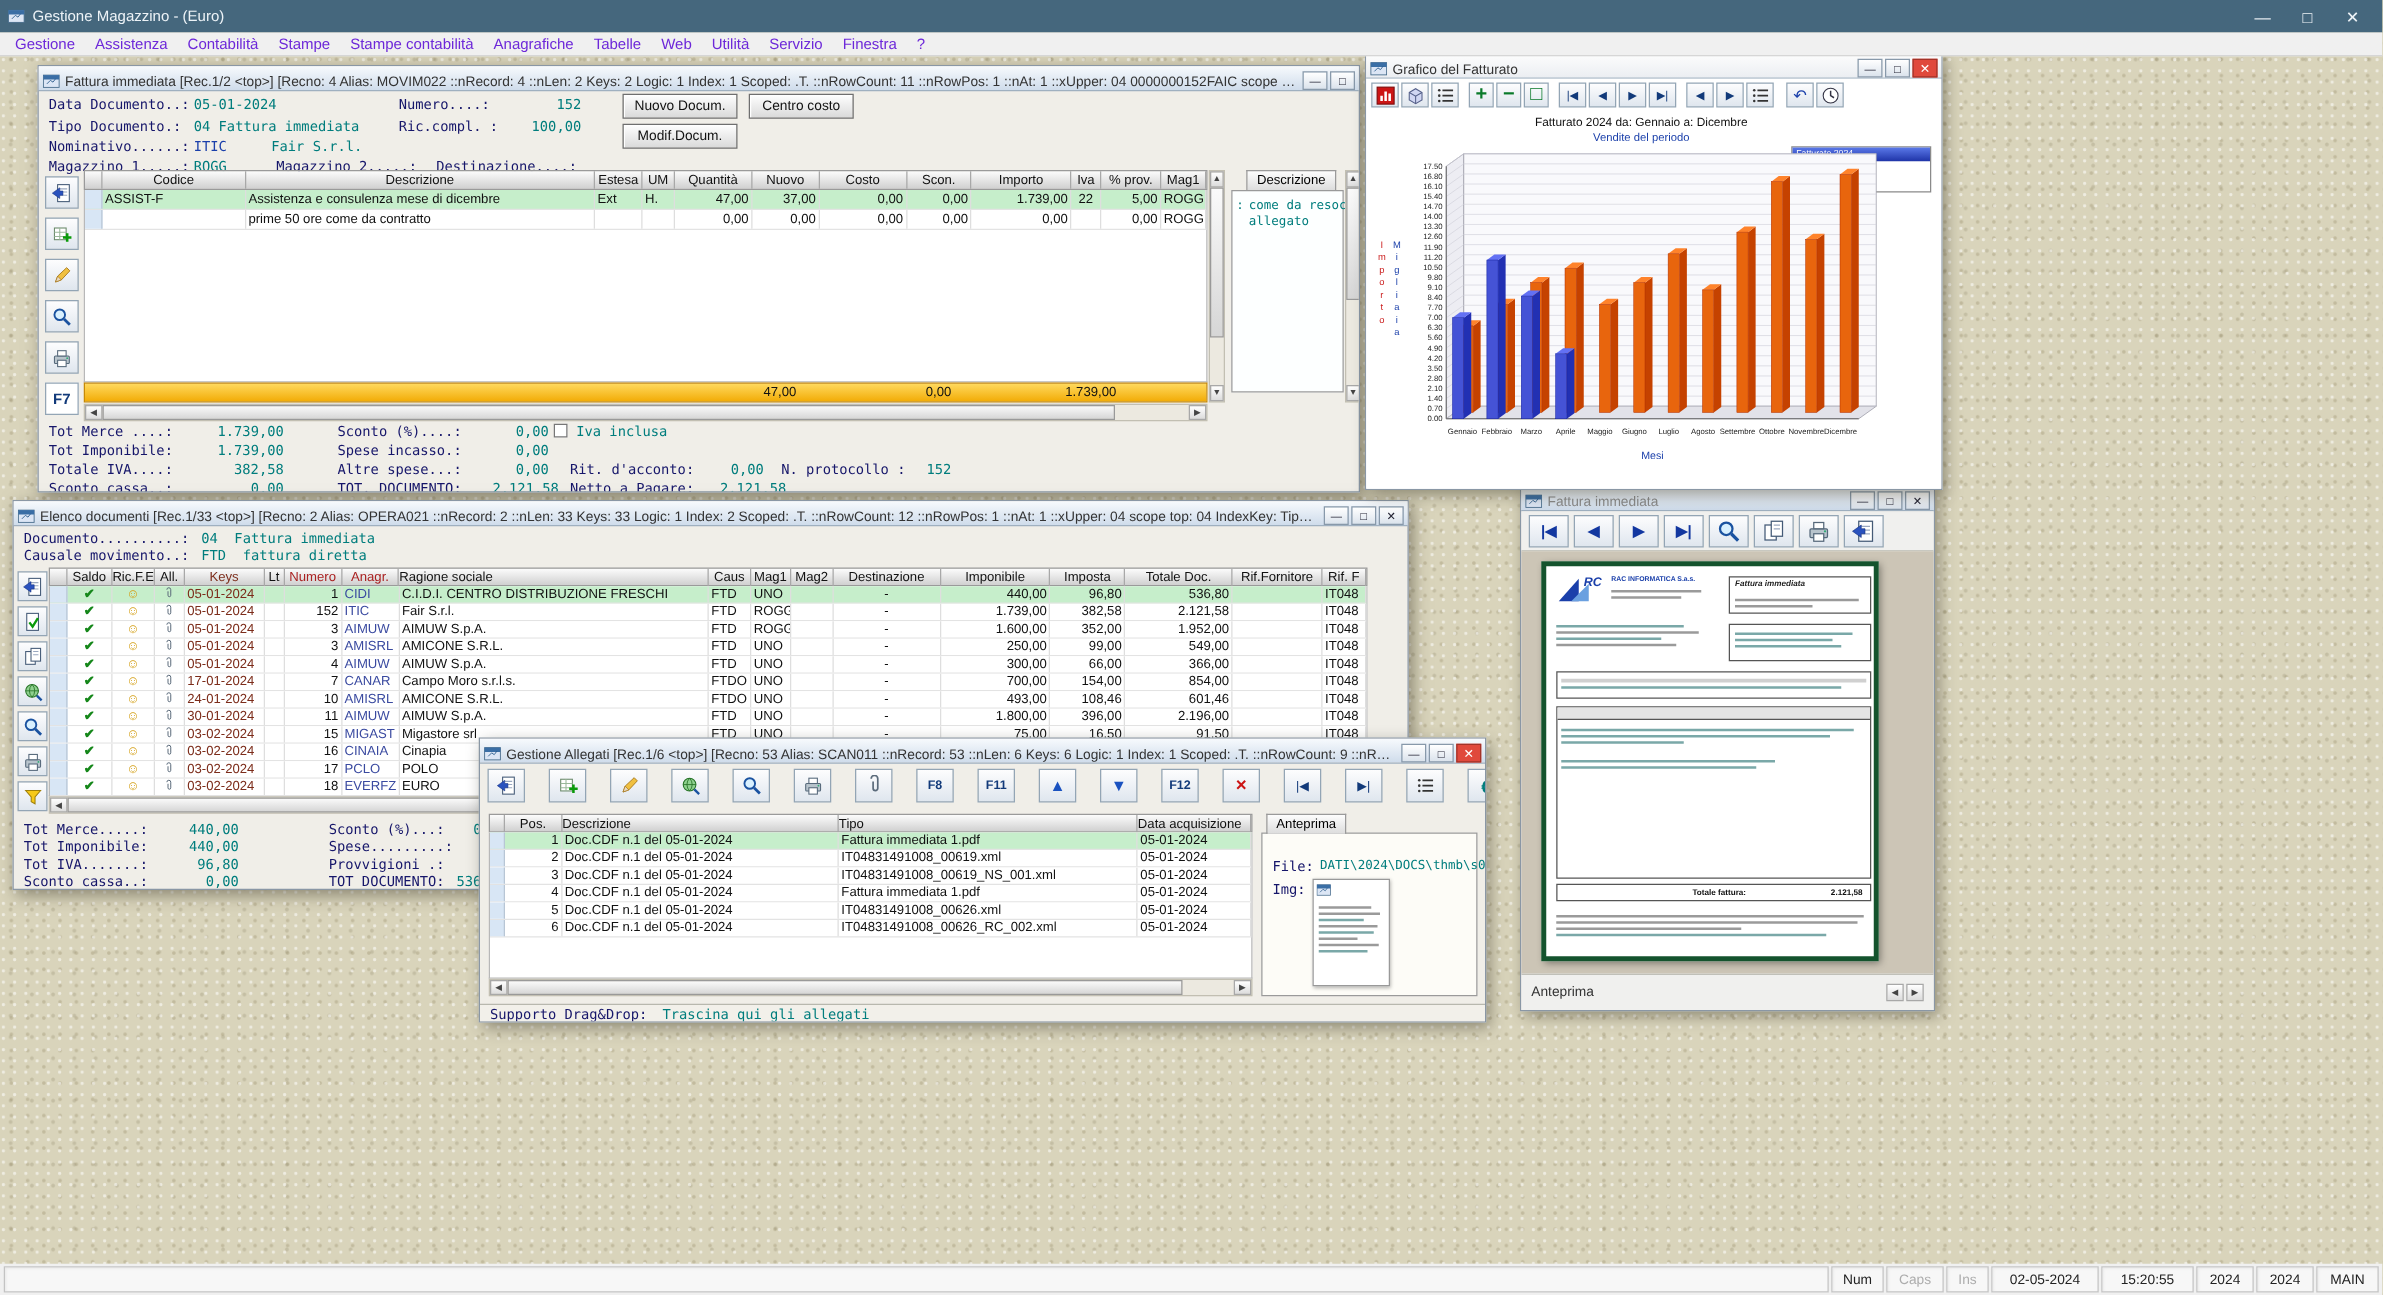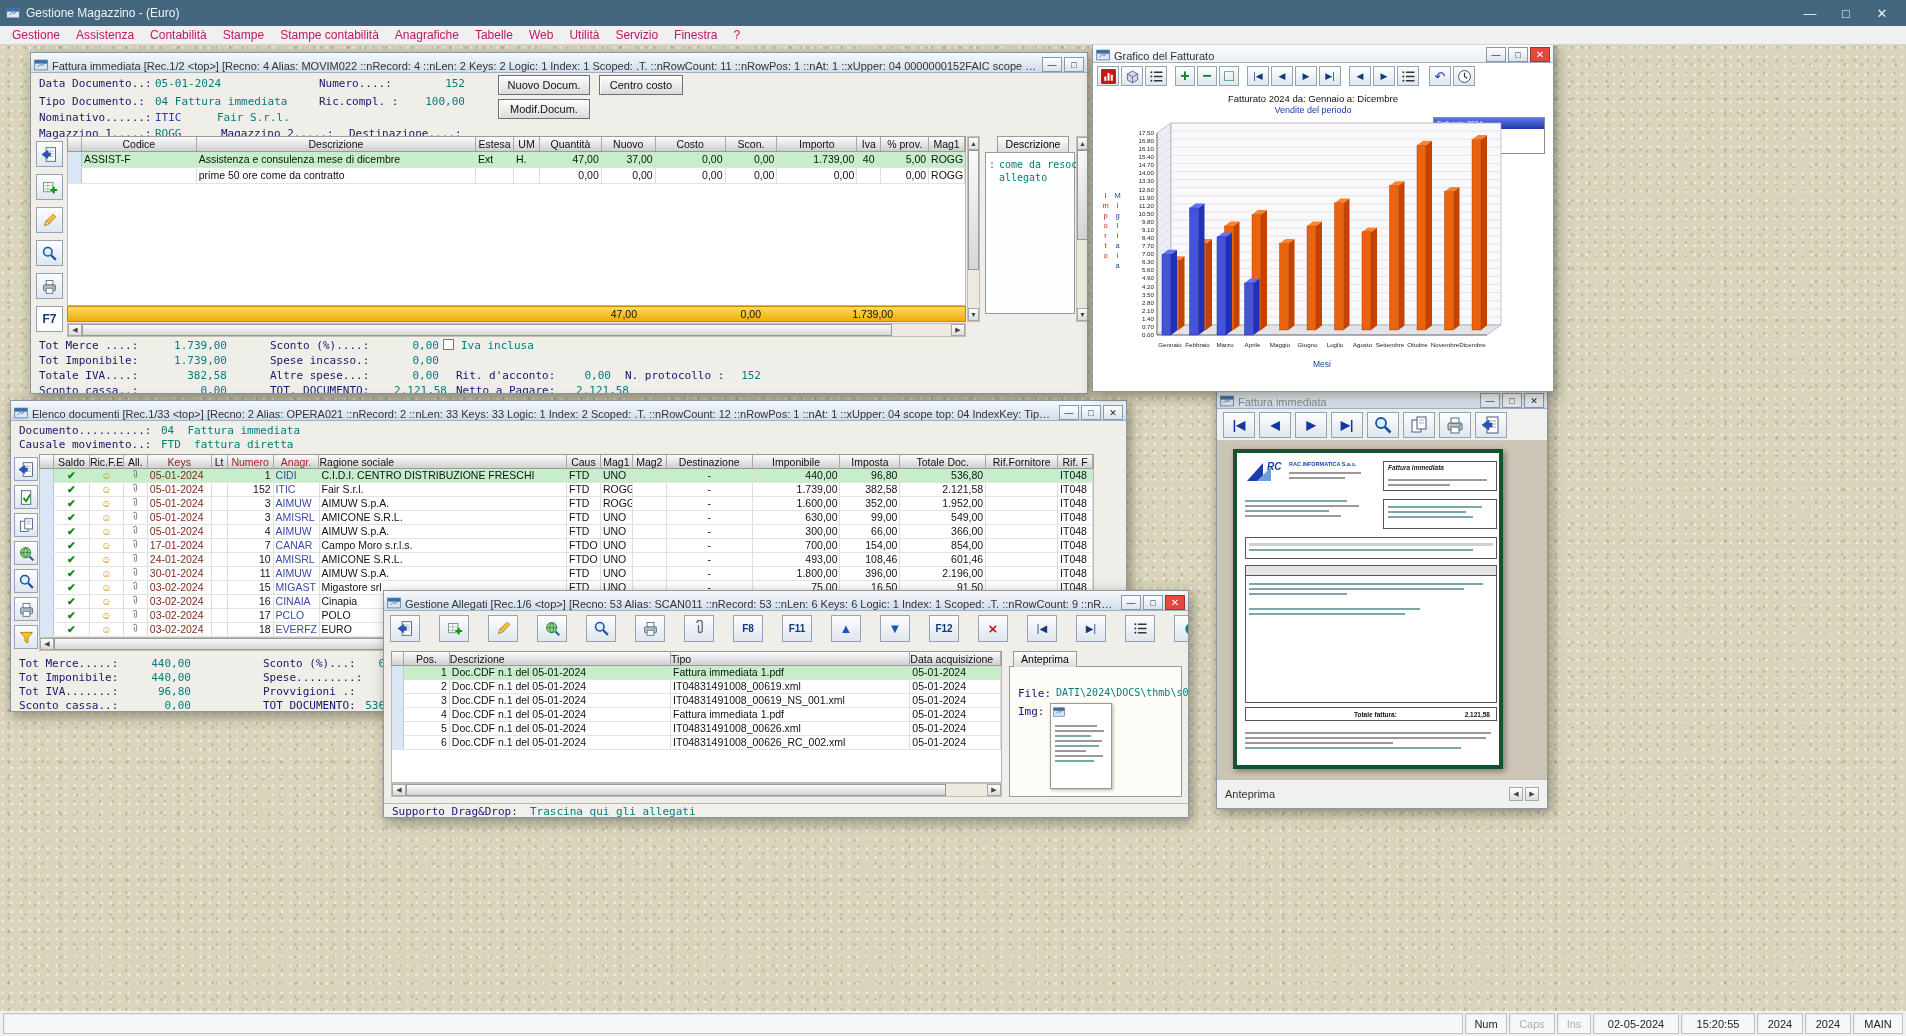--- a/index.html
+++ b/index.html
@@ -15,21 +15,21 @@
 .mono{font-family:"DejaVu Sans Mono","Liberation Mono",monospace;font-size:11px;white-space:pre}
 .teal{color:#007d7d}
 .navy{color:#1a3faa}
 .lblc{color:#16166a}
 
 .main-titlebar{position:absolute;left:0;top:0;width:100%;height:26px;background:#45677d;display:flex;align-items:center;padding:0 6px;gap:6px;z-index:10}
 .main-title{color:#edf3f7;font-size:12px}
 .main-ctrl{margin-left:auto;display:flex}
 .mwbtn{width:36px;height:26px;color:#eef3f7;display:flex;align-items:center;justify-content:center;font-size:13px}
 .menubar{position:absolute;left:0;top:26px;width:100%;height:19px;background:#f0f0f0;border-bottom:1px solid #d6d6d6;display:flex;align-items:center;padding:0 4px;z-index:10;font-size:12px}
-.menu-item{padding:1px 8px;color:#be185d;cursor:default}
+.menu-item{padding:1px 8px;color:#6d28d9;cursor:default}
 .statusbar{position:absolute;left:0;bottom:0;width:100%;height:25px;background:#f0f0f0;display:flex;gap:2px;padding:2px 3px;z-index:60}
 .seg{border:1px solid #c3c3c3;background:#f7f7f7;font-size:11px;display:flex;align-items:center;justify-content:center;color:#222;box-shadow:inset 1px 1px 2px rgba(0,0,0,.06)}
 .seg-main{flex:1}
 .dim{color:#adadad}
 .w40{width:42px}.w44{width:46px}.w32{width:34px}.w84{width:86px}.w72{width:74px}.w48{width:50px}
 
 .win{position:absolute;background:#f0eee8;border:1px solid #8a97a5;box-shadow:3px 4px 12px rgba(60,55,40,.5)}
 .tbar{height:20px;background:linear-gradient(#f7fafd,#cfdceb);border-bottom:1px solid #9fb0c0;display:flex;align-items:flex-end;padding:0 3px;gap:4px}
 .tcap{font-size:11px;color:#333;white-space:nowrap;overflow:hidden;text-overflow:ellipsis;flex:1}
 .tcap.dimcap{color:#8a8a8a}
@@ -282,21 +282,21 @@
           <span class="gc ic0 selcell"></span>
           <span class="gc ic1">ASSIST-F</span>
           <span class="gc ic2">Assistenza e consulenza mese di dicembre</span>
           <span class="gc ic3">Ext</span>
           <span class="gc ic4">H.</span>
           <span class="gc ic5 num">47,00</span>
           <span class="gc ic6 num">37,00</span>
           <span class="gc ic7 num">0,00</span>
           <span class="gc ic8 num">0,00</span>
           <span class="gc ic9 num">1.739,00</span>
-          <span class="gc ic10 ctr">40</span>
+          <span class="gc ic10 ctr">22</span>
           <span class="gc ic11 num">5,00</span>
           <span class="gc ic12">ROGG</span>
         </div>
         <div class="grow irow">
           <span class="gc ic0 selcell"></span>
           <span class="gc ic1"></span>
           <span class="gc ic2">prime 50 ore come da contratto</span>
           <span class="gc ic3"></span>
           <span class="gc ic4"></span>
           <span class="gc ic5 num">0,00</span>
@@ -738,21 +738,21 @@
             </svg></span>
           <span class="gc ec4 datec">05-01-2024</span>
           <span class="gc ec5"></span>
           <span class="gc ec6 num">3</span>
           <span class="gc ec7 anagrc">AMISRL</span>
           <span class="gc ec8">AMICONE S.R.L.</span>
           <span class="gc ec9">FTD</span>
           <span class="gc ec10">UNO</span>
           <span class="gc ec11"></span>
           <span class="gc ec12 ctr">-</span>
-          <span class="gc ec13 num">630,00</span>
+          <span class="gc ec13 num">250,00</span>
           <span class="gc ec14 num">99,00</span>
           <span class="gc ec15 num">549,00</span>
           <span class="gc ec16"></span>
           <span class="gc ec17">IT048</span>
         </div>
         <div class="grow erow">
           <span class="gc ec0 selcell"></span>
           <span class="gc ec1 ctr" style="color:#15871a;font-weight:bold">✔</span>
           <span class="gc ec2 ctr" style="color:#d4a017">☺</span>
           <span class="gc ec3 ctr"><svg style="width:10px;height:12px;vertical-align:-2px">

